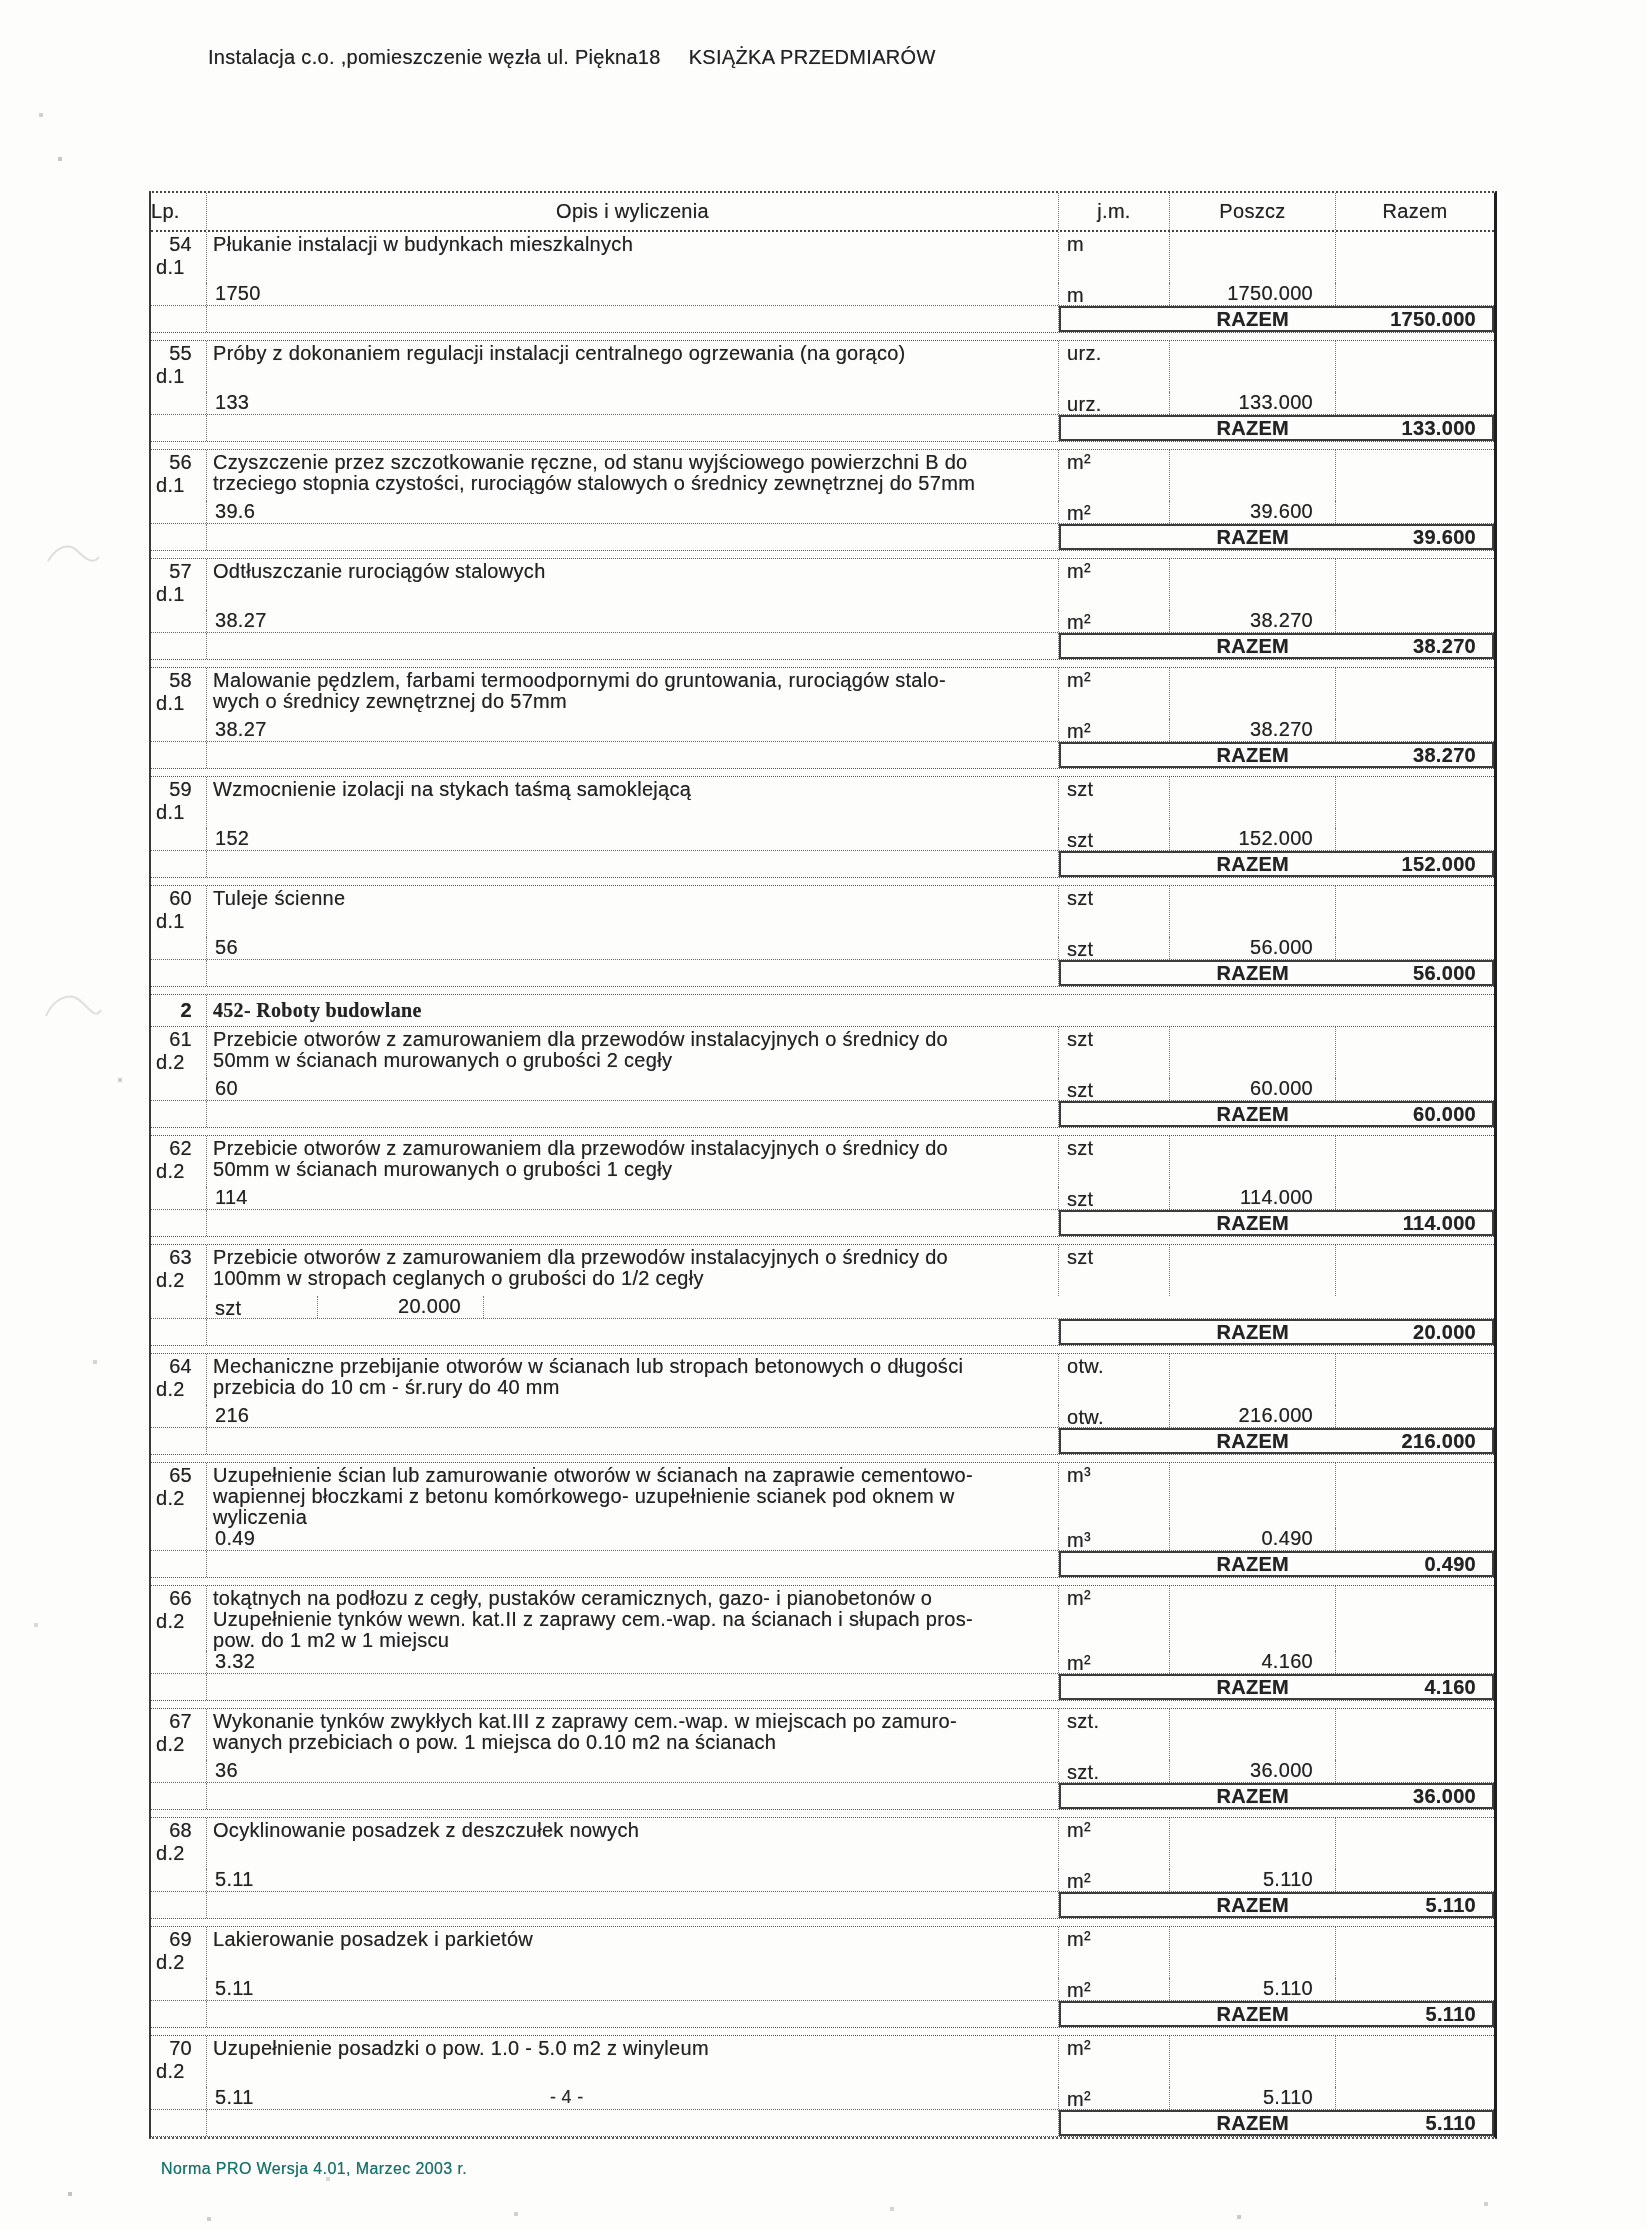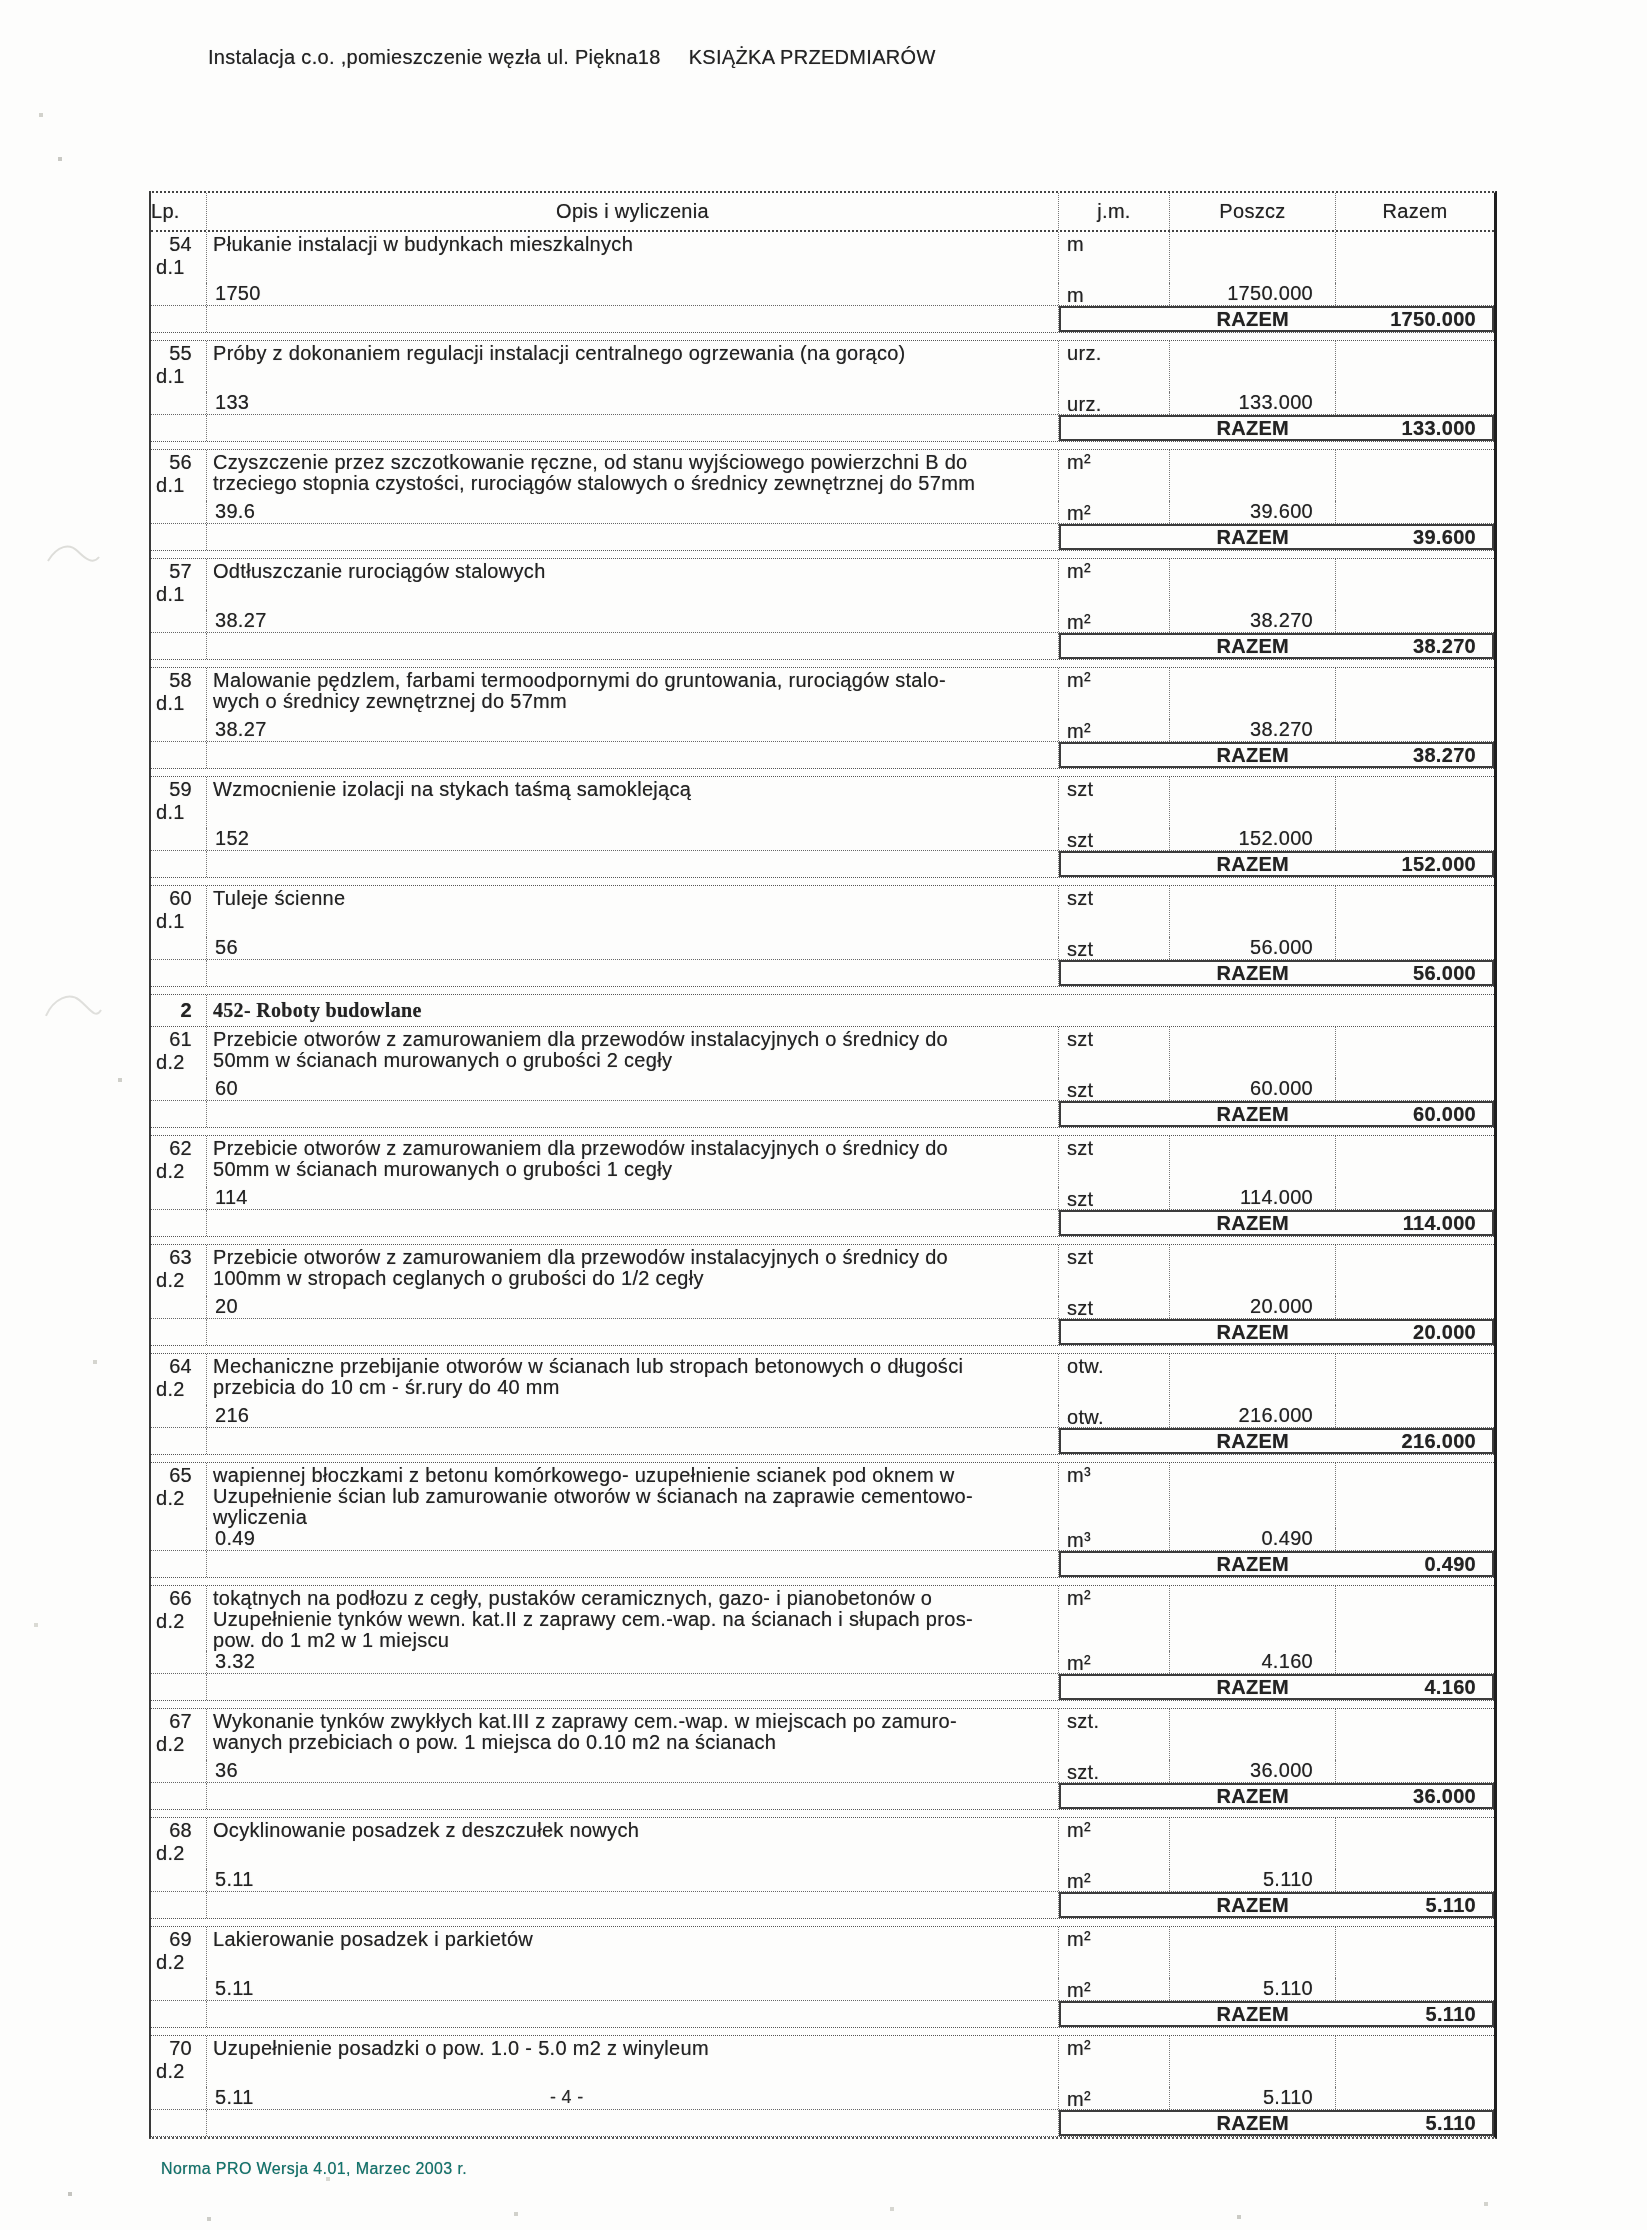--- a/index.html
+++ b/index.html
@@ -439,21 +439,20 @@
               <div>100mm w stropach ceglanych o grubości do 1/2 cegły</div>
             </div>
       <div class="c jm">
               <span class="unit">szt</span>
             </div>
       <div class="c poszcz"></div>
       <div class="c razem"></div>
     </div>
     <div class="row r-qty">
       <div class="c lp"></div>
-      <div class="c opis qty">20</div>
       <div class="c jm">
               <span class="unit">szt</span>
             </div>
       <div class="c poszcz pval">20.000</div>
       <div class="c razem"></div>
     </div>
     <div class="row r-razem">
       <div class="c lp"></div>
       <div class="c opis"></div>
       <div class="razem-box">
@@ -498,22 +497,22 @@
     </div>
   </div>
 
   <div class="block">
     <div class="row r-desc">
       <div class="c lp">
         <div class="num">65</div>
         <div class="dnum">d.2</div>
       </div>
       <div class="c opis desc-lines">
+              <div>Uzupełnienie ścian lub zamurowanie otworów w ścianach na zaprawie cementowo-</div>
               <div>wapiennej błoczkami z betonu komórkowego- uzupełnienie scianek pod oknem w</div>
-              <div>Uzupełnienie ścian lub zamurowanie otworów w ścianach na zaprawie cementowo-</div>
               <div>wyliczenia</div>
             </div>
       <div class="c jm">
               <span class="unit">m³</span>
             </div>
       <div class="c poszcz"></div>
       <div class="c razem"></div>
     </div>
     <div class="row r-qty">
       <div class="c lp"></div>

